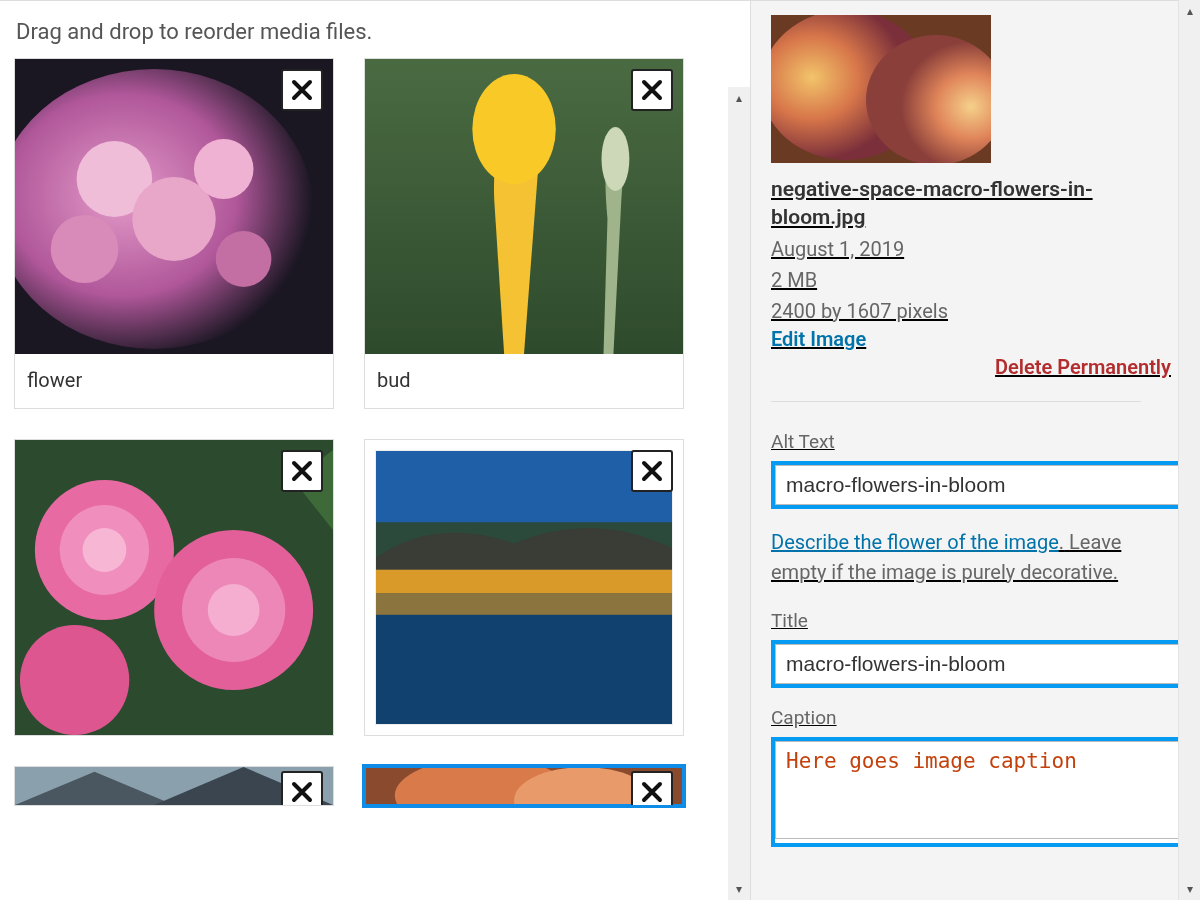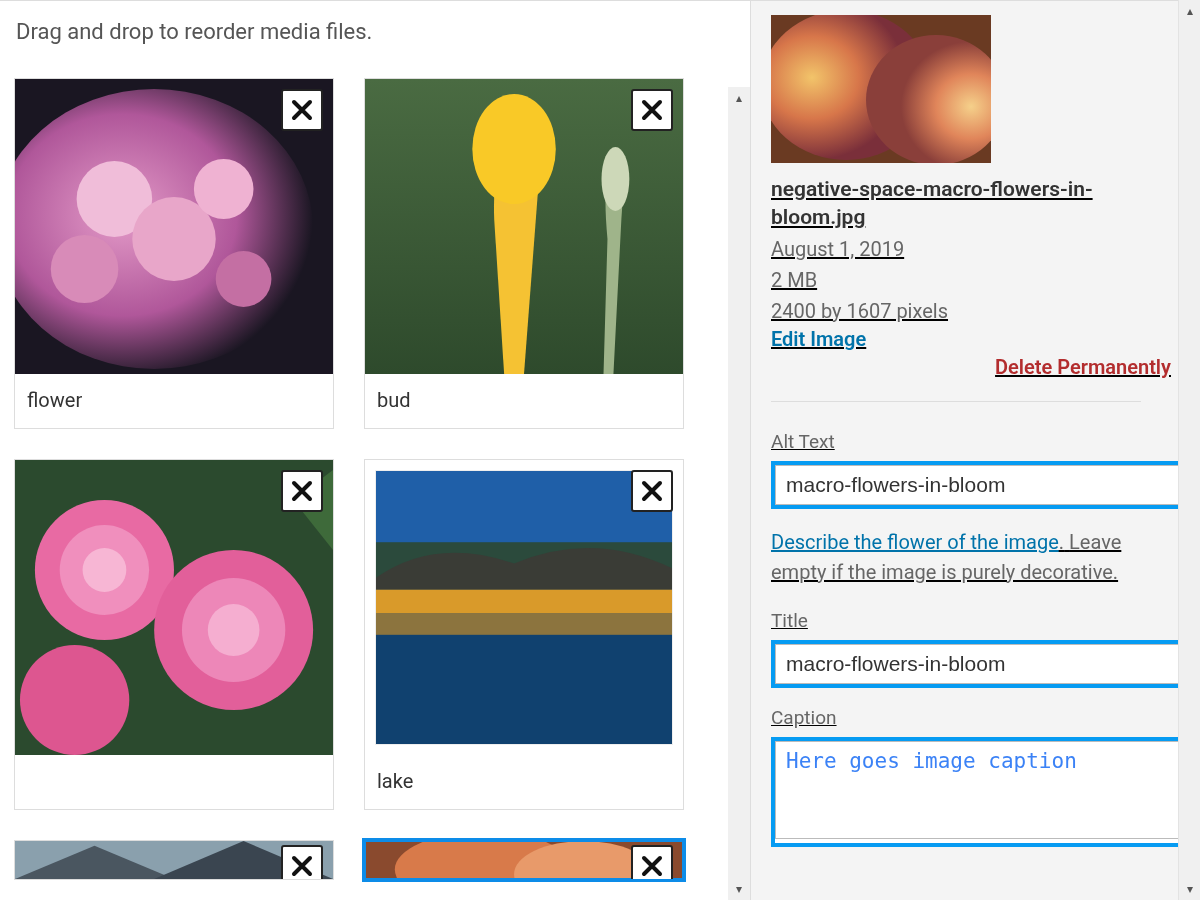--- a/index.html
+++ b/index.html
@@ -18,21 +18,21 @@
   }
   .left-panel {
     flex: 1;
     padding: 18px 10px 0 14px;
     position: relative;
     overflow: hidden;
   }
   .instruction {
     font-size: 22px;
     color: #555;
-    margin-bottom: 34px;
+    margin-bottom: 14px;
     margin-left: 2px;
   }
   .grid {
     display: grid;
     grid-template-columns: repeat(2, 320px);
     gap: 30px 30px;
     align-content: start;
   }
   .media-card {
     background: #fff;
@@ -172,21 +172,21 @@
     padding: 7px 10px;
     color: #333;
     outline: none;
     background: #fff;
   }
   .hl-textarea {
     border: 1px solid #bbb;
     width: 100%;
     font-size: 21px;
     padding: 7px 10px;
-    color: #3b82f6;
+    color: #c2410c;
     outline: none;
     height: 98px;
     resize: none;
     background:#fff;
   }
   .describe-link {
     color: #0073aa;
     text-decoration: underline;
     font-size: 20px;
     cursor: pointer;
@@ -322,21 +322,20 @@
             <rect y="100" width="300" height="25" fill="#d99a2a"></rect>
             <rect y="120" width="300" height="110" fill="#10416f"></rect>
             <rect y="120" width="300" height="18" fill="#c28a2a" opacity="0.7"></rect>
           </svg>
         </div>
         <div class="remove-btn">
           <svg viewBox="0 0 24 24">
               <path d="M4 4 L20 20 M20 4 L4 20" stroke="#111" stroke-width="4" stroke-linecap="round"></path>
             </svg>
         </div>
-        <div class="caption-row">lake</div>
       </div>
     </div>
 
     <div class="partial-row">
       <div class="partial-card">
         <div class="thumb">
           <svg viewBox="0 0 320 40" preserveAspectRatio="none">
               <rect width="320" height="40" fill="#8aa0ad"></rect>
               <path d="M0 40 L80 5 L160 40 Z" fill="#4a5660"></path>
               <path d="M140 40 L230 0 L320 40 Z" fill="#3a4550"></path>

